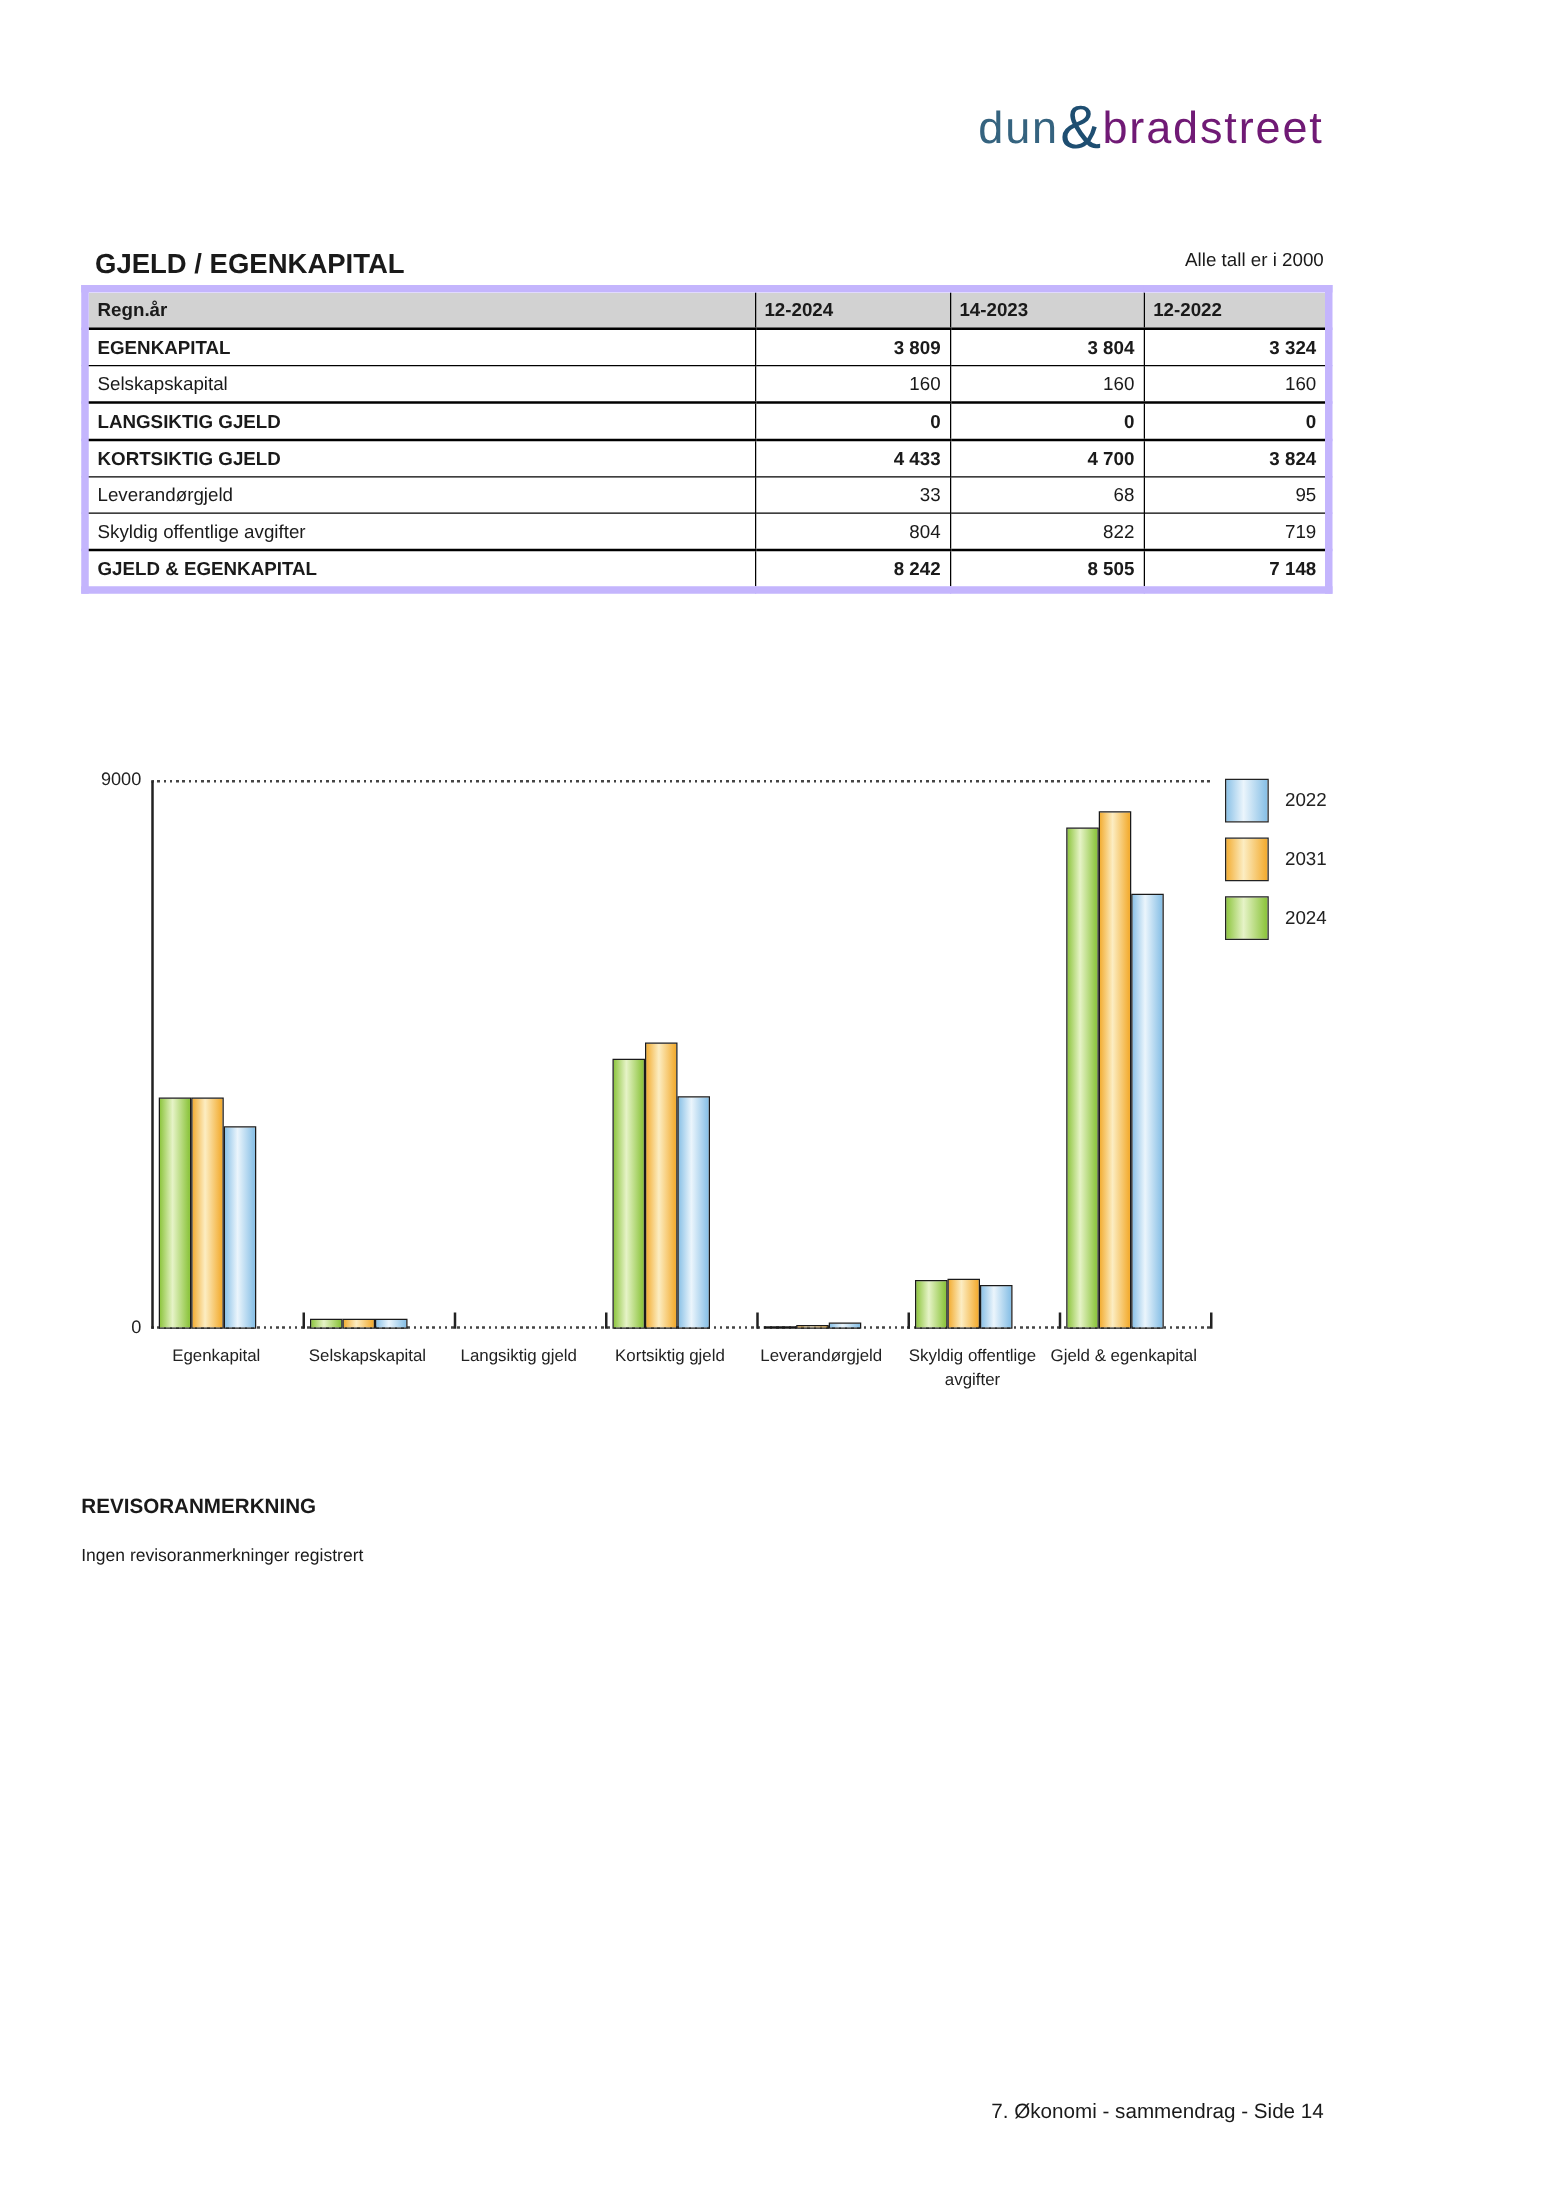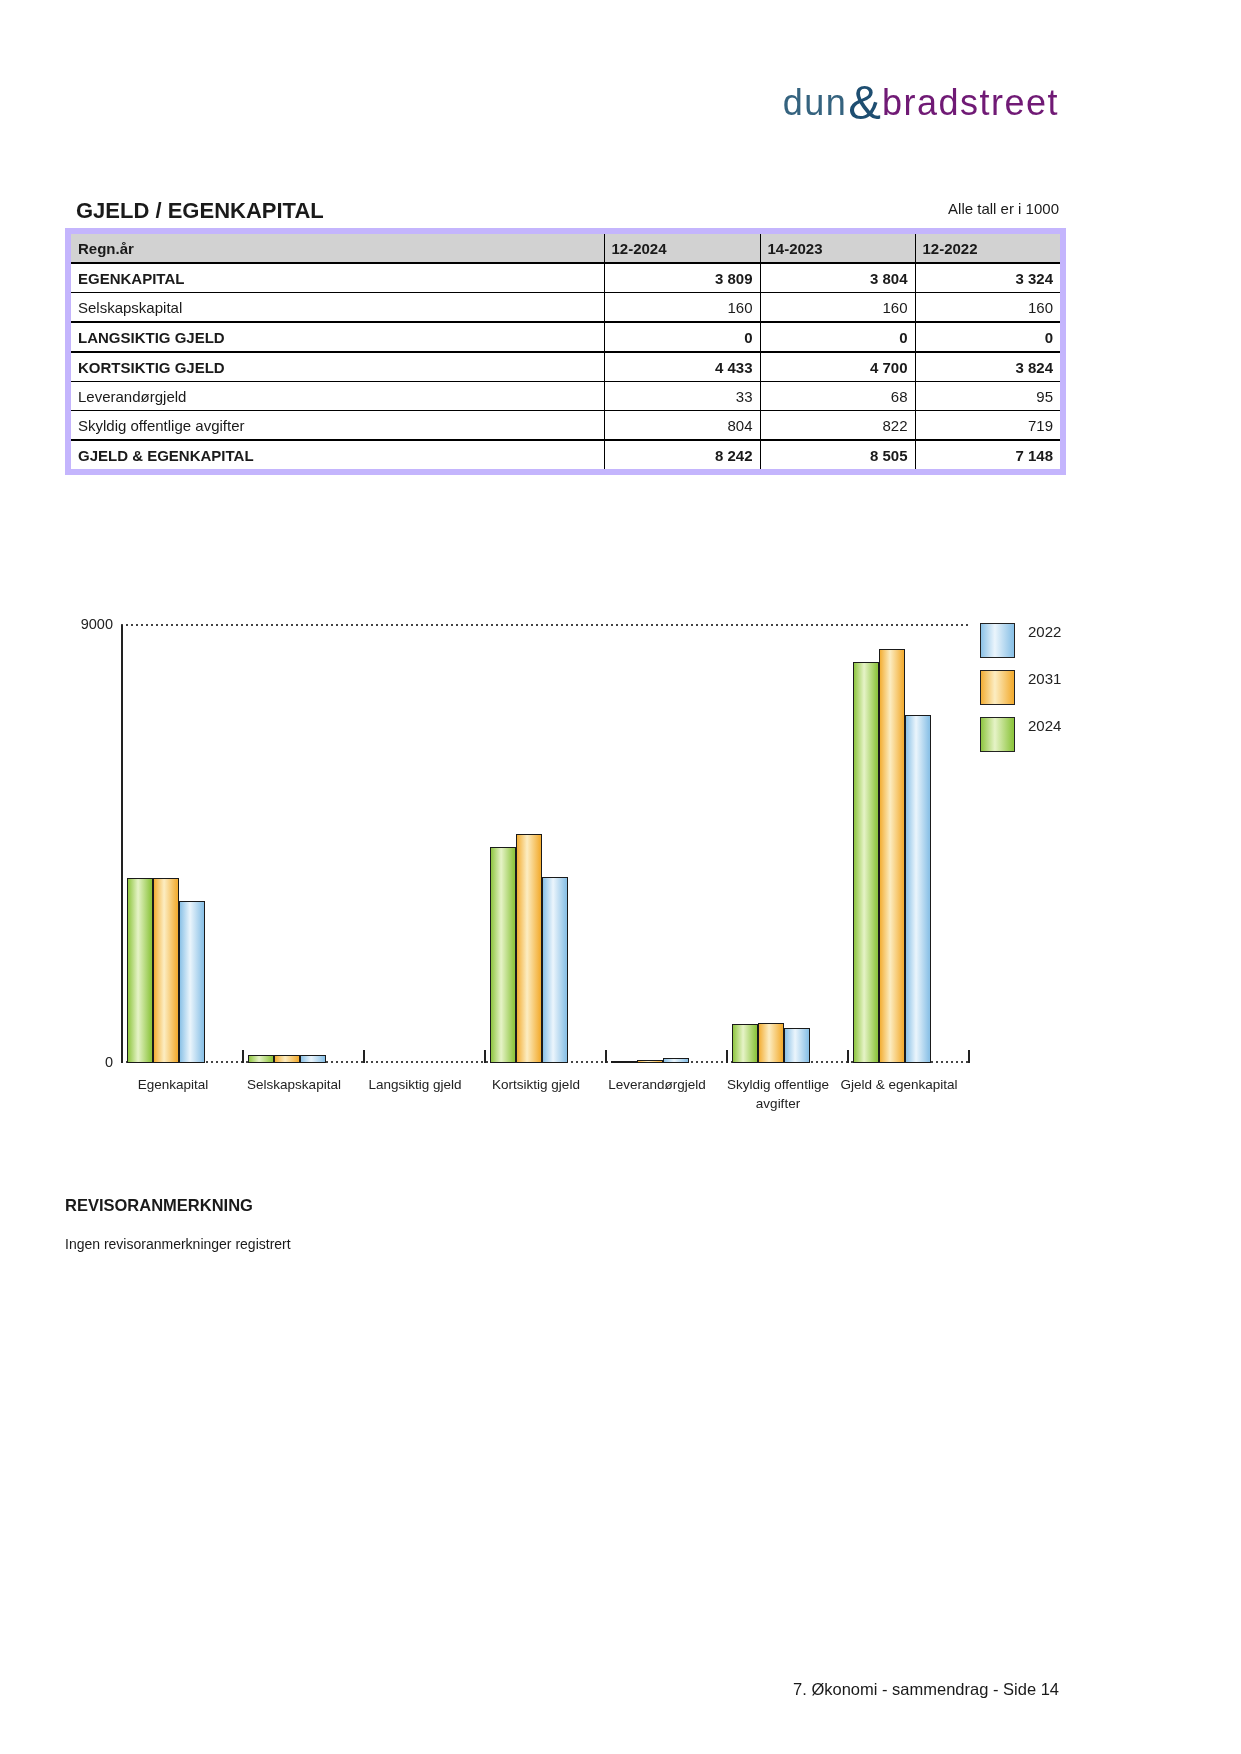--- a/index.html
+++ b/index.html
@@ -29,42 +29,42 @@
   .yaxis{position:absolute;left:56px;top:80px;width:2px;height:438px;background:#222;}
   .gridline{position:absolute;left:56px;top:79px;width:849px;height:2px;
     background-image:repeating-linear-gradient(90deg,#444 0 2px,transparent 2px 5px);}
   .baseline{position:absolute;left:56px;top:516px;width:849px;height:2px;
     background-image:repeating-linear-gradient(90deg,#444 0 2px,transparent 2px 5px);}
   .tick{position:absolute;width:2px;height:13px;top:505px;background:#222;}
   .ylab{position:absolute;left:0;width:48px;text-align:right;font-size:14.5px;color:#222;}
   .bar{position:absolute;box-sizing:border-box;border:1px solid #1a1a1a;}
   .cat{position:absolute;top:530px;width:124px;text-align:center;font-size:13.5px;line-height:19px;color:#222;}
   .legend{position:absolute;left:915px;top:78px;}
-  .legend-item{position:absolute;left:0;display:flex;}
+  .legend-item{position:absolute;left:0;display:flex;align-items:center;}
   .swatch{width:35px;height:35px;box-sizing:border-box;border:1px solid #222;}
   .legend-txt{margin-left:13px;font-size:15px;color:#222;}
   
   .audit-title{position:absolute;left:65px;top:1196px;font-size:16.5px;font-weight:bold;text-align:right;}
   .audit-text{position:absolute;left:65px;top:1236px;font-size:14px;}
   
   .footer{position:absolute;right:182px;top:1680px;font-size:16.5px;}
 </style>
 </head>
 <body>
 
 <div class="page">
 
   <div class="logo">
     <span class="w1">dun</span>
     <span class="amp">&amp;</span>
     <span class="w2">bradstreet</span>
   </div>
 
   <div class="sec-title">GJELD / EGENKAPITAL</div>
-  <div class="units-note">Alle tall er i 1000</div>
+  <div class="units-note">Alle tall er i 2000</div>
 
   <table class="fin">
     <colgroup>
       <col style="width:536px">
         <col style="width:156px">
         <col style="width:155px">
         <col style="width:148px">
     </colgroup>
     <thead>
         <tr id="fin-head">

